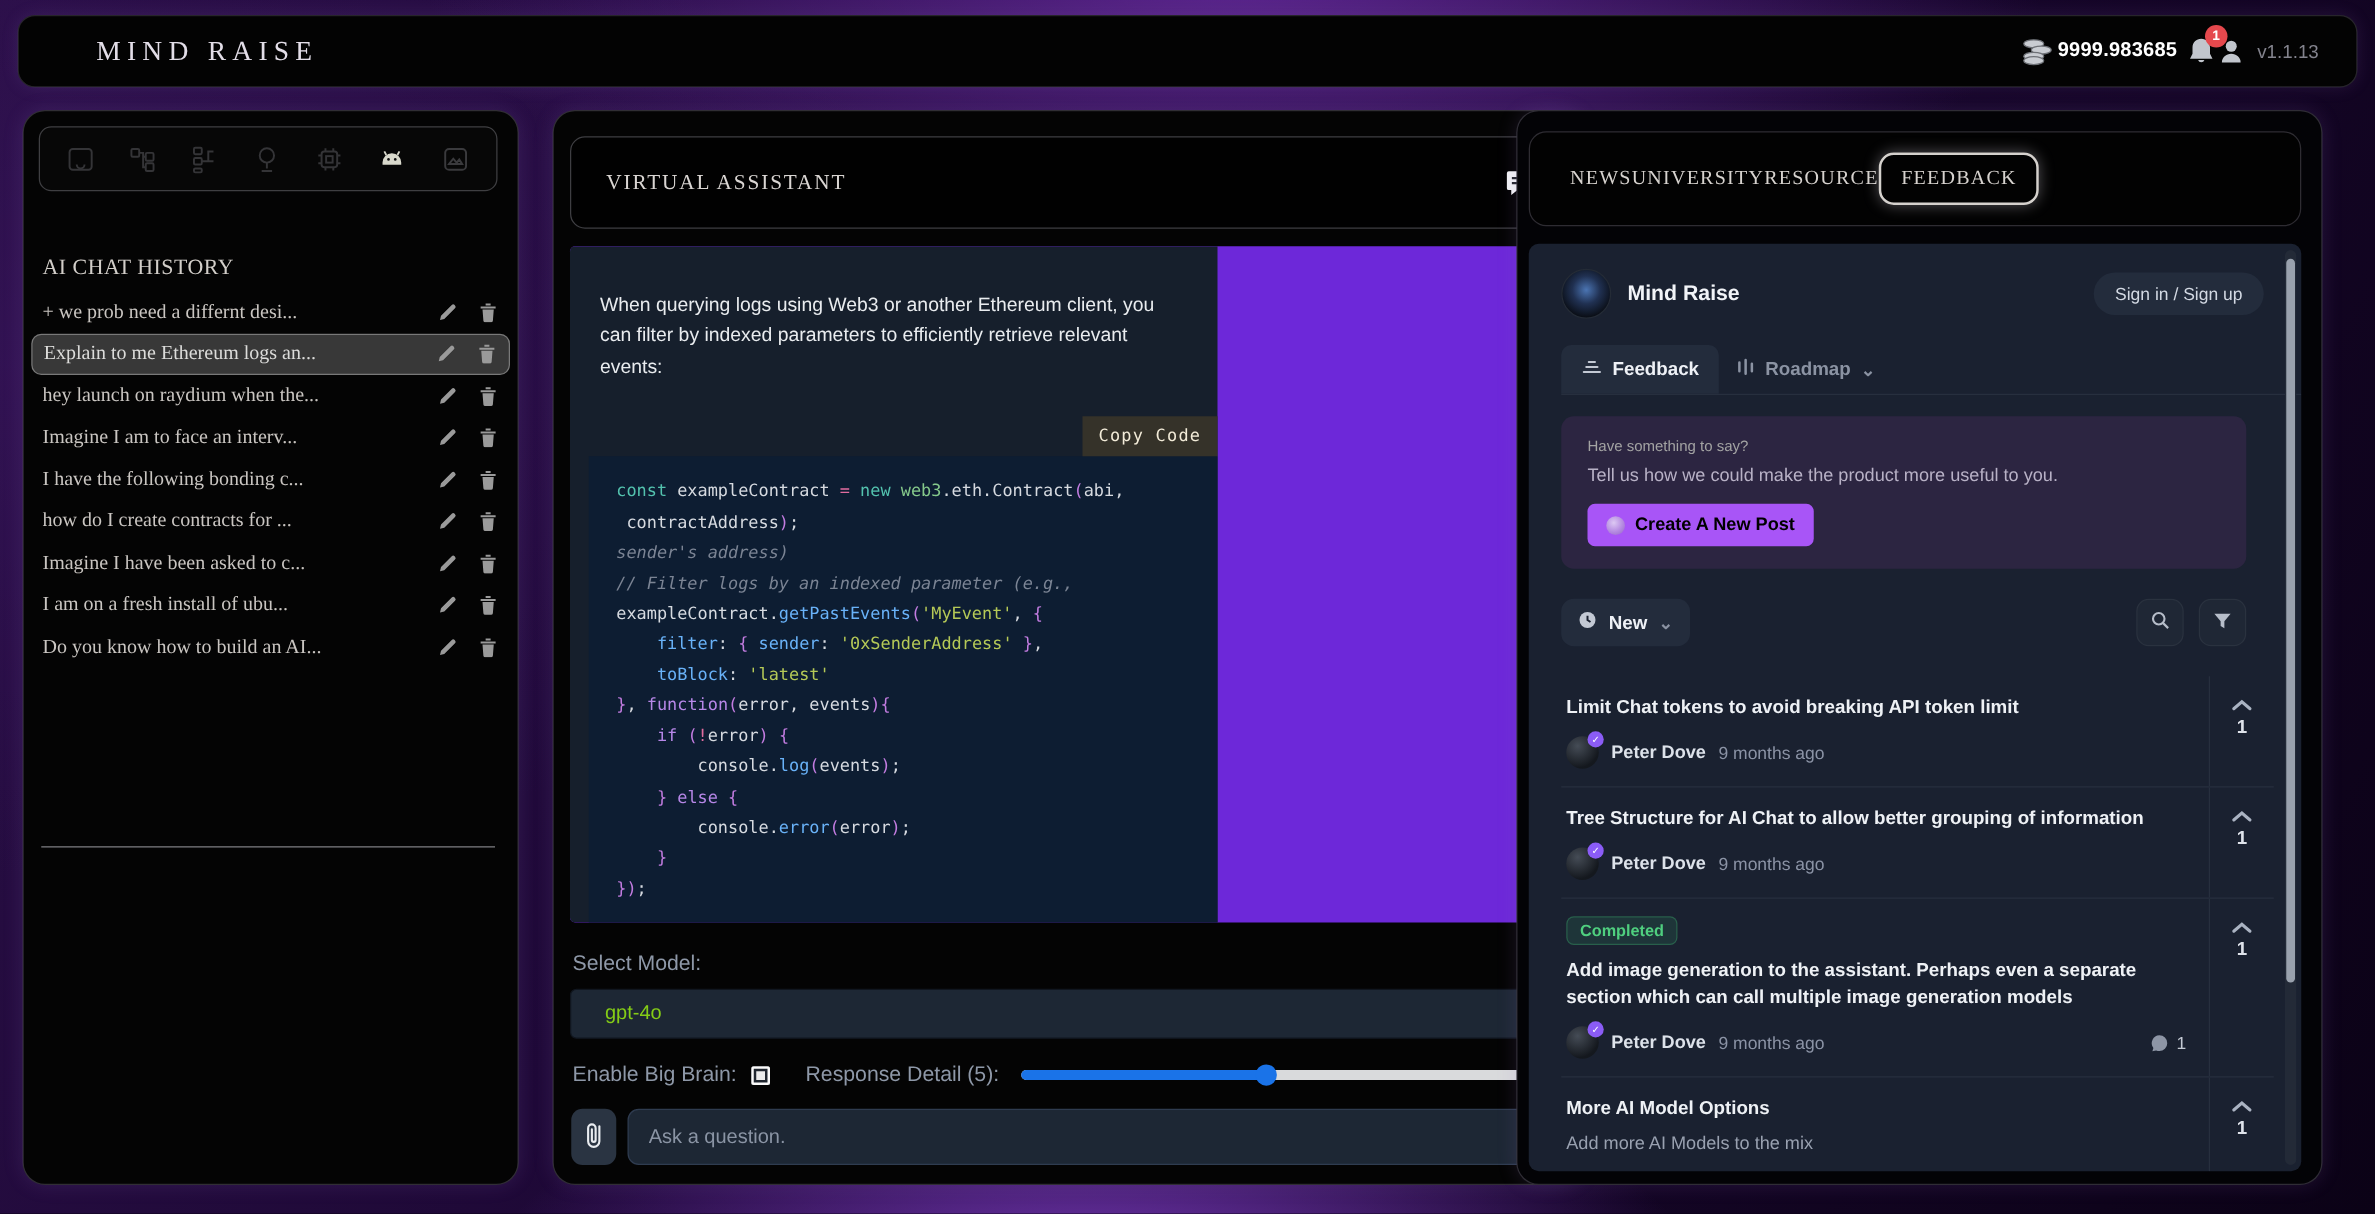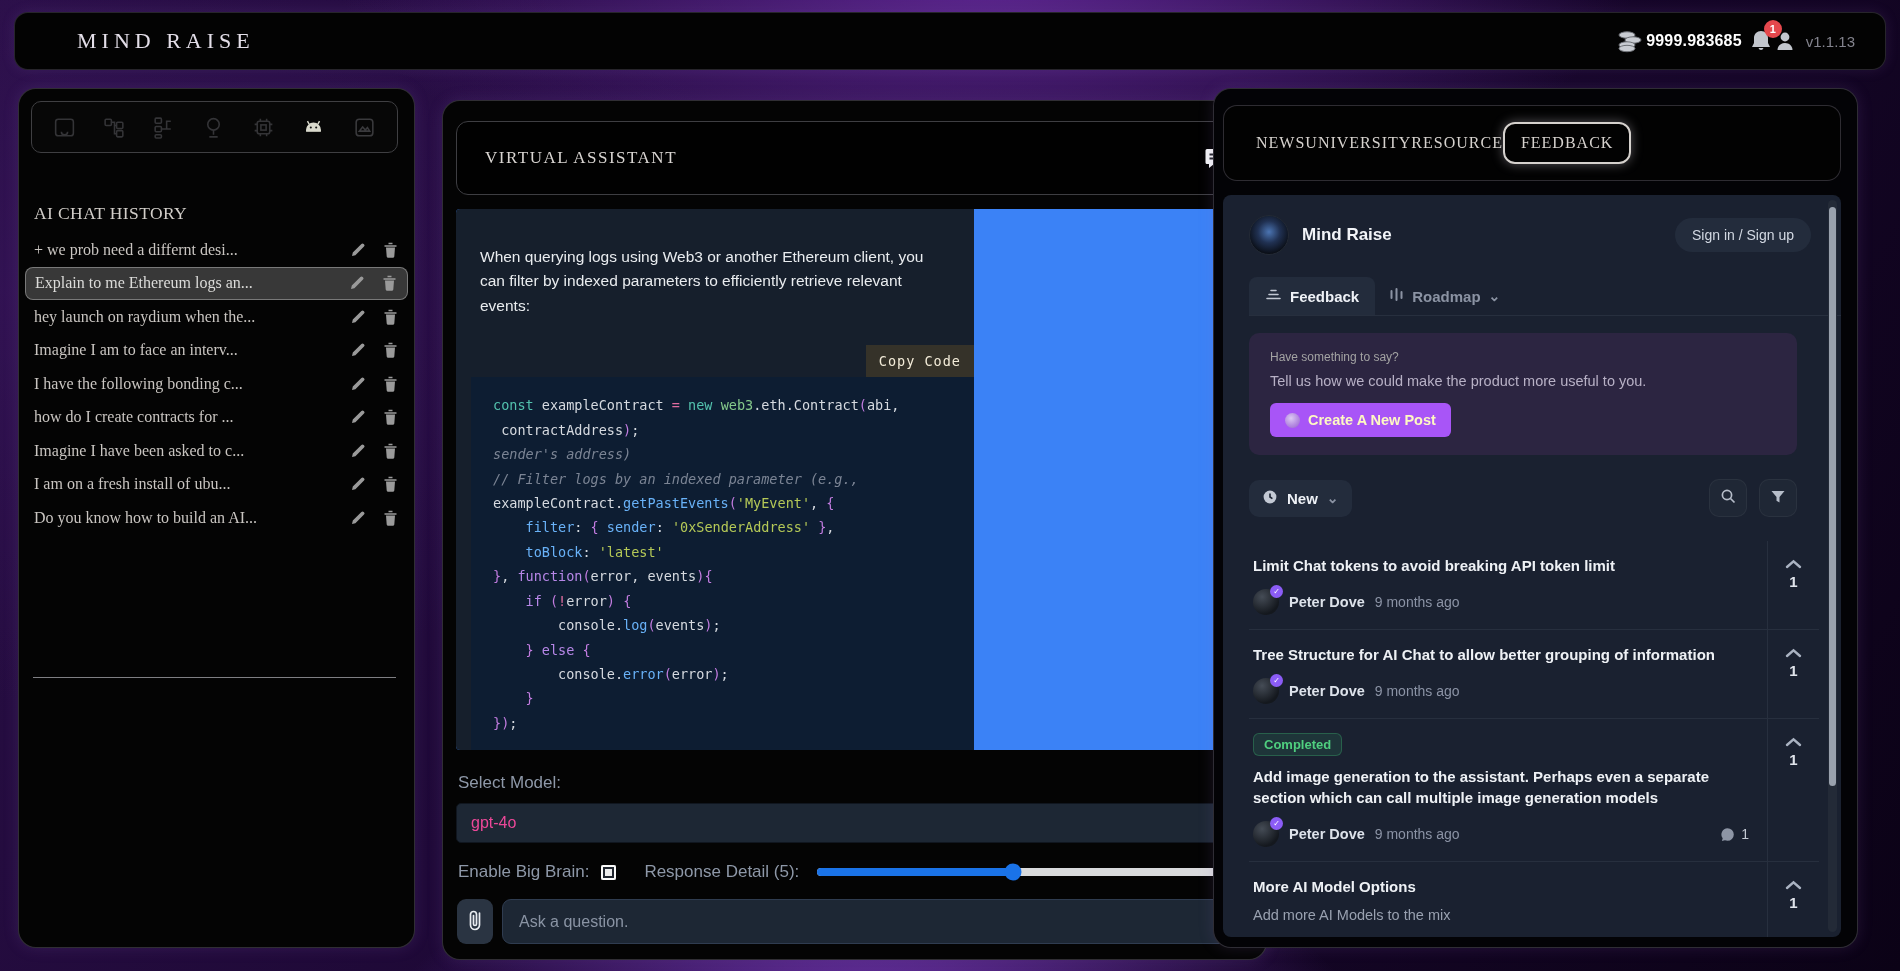--- a/index.html
+++ b/index.html
@@ -45,47 +45,47 @@
   .hist-row{height:33.5px;display:flex;align-items:center;padding:0 10px 0 9px;border-radius:8px;cursor:pointer;}
   .hist-row.selected{background:rgba(128,128,128,.42);border:1px solid rgba(175,175,175,.55);}
   .hist-label{flex:1;font-family:"Liberation Serif",serif;font-size:16px;color:#c9c5c1;
     white-space:nowrap;overflow:hidden;}
   .hist-row.selected .hist-label{color:#dcdcda;}
   .row-icon{background:none;border:none;display:inline-flex;cursor:pointer;margin-left:17px;}
   .row-icon svg{fill:#9a9a9a;}
   .hist-divider{position:absolute;left:14px;right:18px;top:588px;height:1px;background:#7f7f83;}
 
   
-  .assistant{left:442px;top:100px;width:825px;height:860px;}
+  .assistant{left:442px;top:88px;width:825px;height:860px;}
   .va-header{position:absolute;left:13px;top:20px;right:14px;height:74px;background:#010101;
     border:1px solid #3e3e42;border-radius:12px;display:flex;align-items:center;
     justify-content:space-between;padding:0 24px 0 28px;}
   .va-title{font-family:"Liberation Serif",serif;font-size:17px;letter-spacing:1.5px;color:#d9d5d2;}
   .va-chat-icon{display:inline-flex;cursor:pointer;}
-  .viewport{position:absolute;left:13px;right:14px;top:108px;height:541px;background:#3b82f6;
+  .viewport{position:absolute;left:13px;right:14px;top:108px;height:541px;background:#6d28d9;
     border-radius:4px;overflow:hidden;}
   .message{position:absolute;left:0;top:0;bottom:0;width:518px;background:#161f2c;
     padding:36px 0 0 15px;}
   .msg-text{margin:0 26px 0 9px;color:#e9ecef;font-size:15.5px;line-height:1.58;}
   .copy-row{display:flex;justify-content:flex-end;margin-top:27px;}
   .copy-btn{background:#353229;color:#f3ecd9;border:none;font-family:"DejaVu Sans Mono",monospace;
     font-size:13.5px;letter-spacing:1px;padding:8px 13px;cursor:pointer;}
   .code{background:#0d1d32;padding:16px 14px 24px 22px;font-family:"DejaVu Sans Mono",monospace;
     font-size:13.5px;line-height:24.4px;border-radius:0 0 0 3px;min-height:370px;}
   .code-line{white-space:pre;}
   .tk-kw{color:#53c2ae}.tk-op{color:#e06c9f}.tk-cls{color:#85c98b}.tk-str{color:#b5c957}
   .tk-meth{color:#69b2f8}.tk-num{color:#de9760}.tk-com{color:#7b8494;font-style:italic}
   .tk-pun{color:#c27ce0}.tk-kw2{color:#b787e8}.tk-pl{color:#d6dae0}
   .vp-scrollbar{position:absolute;right:3px;top:6px;bottom:6px;width:9px;border-radius:4px;background:rgba(18,26,38,.6);}
   .vp-thumb{position:absolute;left:1px;right:1px;top:86%;height:38px;border-radius:4px;background:#97a0ac;}
   .model-label{position:absolute;left:15px;top:672px;font-size:17px;color:#8e98a8;}
   .model-select{position:absolute;left:13px;right:14px;top:702px;height:40px;background:#1d2734;
     border:1px solid #10161f;border-radius:5px;display:flex;align-items:center;
     justify-content:space-between;padding:0 14px;cursor:pointer;}
-  .model-value{color:#ec4899;font-size:16px;}
+  .model-value{color:#84cc16;font-size:16px;margin-left:13px;}
   .sel-chev{color:#eceef2;font-size:17px;font-weight:700;line-height:10px;}
   .opts-row{position:absolute;left:15px;right:14px;top:758px;height:26px;display:flex;align-items:center;}
   .opt-label{font-size:17px;color:#8e98a8;white-space:nowrap;}
   .checkbox{width:15px;height:15px;background:#ececec;border-radius:2px;margin:0 28px 0 12px;
     box-shadow:inset 0 0 0 2px #fbfbfb, inset 0 0 0 4px #20262f;cursor:pointer;}
   .slider{position:relative;flex:1;height:8px;border-radius:4px;background:#d9dadc;margin-left:18px;cursor:pointer;}
   .slider-fill{position:absolute;left:0;top:0;bottom:0;border-radius:4px;background:var(--accent-blue);}
   .slider-thumb{position:absolute;top:50%;width:17px;height:17px;border-radius:50%;
     background:var(--accent-blue);transform:translate(-50%,-50%);}
   .ask-row{position:absolute;left:14px;right:14px;top:798px;height:45px;display:flex;}
@@ -117,21 +117,21 @@
     border-bottom:1px solid #272f3e;}
   .fb-tab{display:flex;align-items:center;gap:8px;font-size:15px;font-weight:700;cursor:pointer;}
   .fb-tab.active{background:var(--pill-bg);color:#eef1f6;border-radius:8px 8px 0 0;padding:10px 16px;}
   .fb-tab.inactive{color:#8b93a3;padding:10px 14px;background:none;border:none;font-family:"Liberation Sans",sans-serif;}
   .fb-chev{font-size:14px;color:#8b93a3;line-height:8px;}
   .cta-card{position:absolute;left:26px;right:44px;top:138px;height:122px;background:#2c2541;
     border-radius:10px;padding:17px 21px;}
   .cta-title{font-size:12px;font-weight:400;color:#a3a3a3;}
   .cta-text{margin-top:9px;font-size:14.5px;color:#b8b1c6;}
   .cta-btn{margin-top:14px;display:inline-flex;align-items:center;gap:8px;background:var(--accent-purple);
-    color:#fef9c3;font-size:14.5px;font-weight:700;border:none;border-radius:6px;padding:9px 15px;cursor:pointer;}
+    color:#000000;font-size:14.5px;font-weight:700;border:none;border-radius:6px;padding:9px 15px;cursor:pointer;}
   .cta-avatar{width:15px;height:15px;border-radius:50%;background:radial-gradient(circle at 40% 35%, #e6ddf2 0%, #b793dd 55%, #8f66bf 100%);opacity:.85;}
   .fb-controls{position:absolute;left:26px;right:44px;top:284px;height:38px;display:flex;align-items:center;}
   .sort-pill{display:inline-flex;align-items:center;gap:9px;background:var(--pill-bg);border:none;
     border-radius:10px;padding:9px 13px;color:#eef1f6;font-size:15px;font-weight:700;cursor:pointer;}
   .icon-btn{width:38px;height:38px;border-radius:10px;background:#1f2735;border:1px solid rgba(255,255,255,.05);
     display:flex;align-items:center;justify-content:center;cursor:pointer;}
   .fb-ctrl-right{margin-left:auto;display:flex;gap:12px;}
   .post-list{position:absolute;left:26px;right:22px;top:346px;}
   .post{display:flex;border-top:1px solid #272f3e;}
   .post:first-child{border-top:none;}

